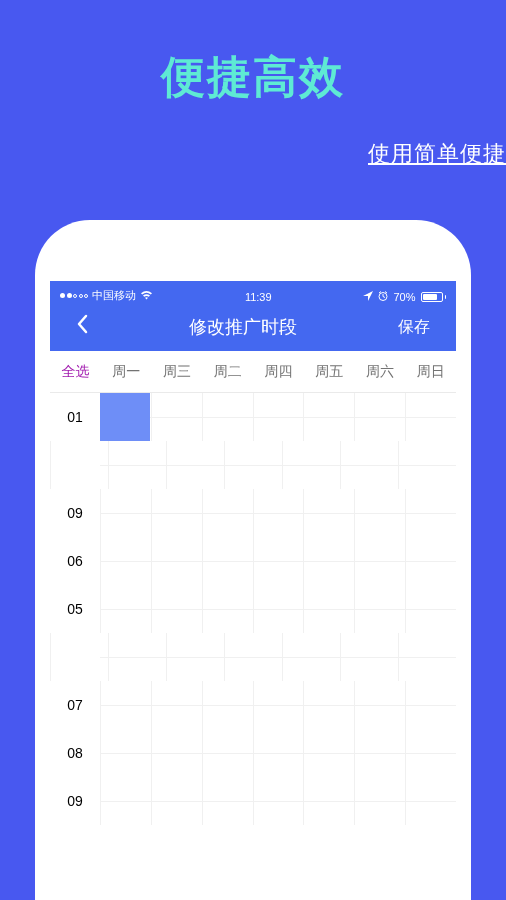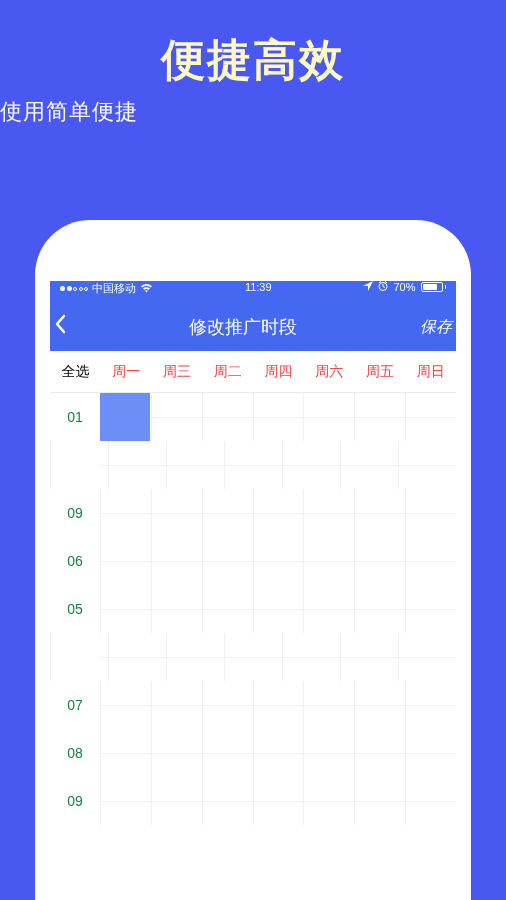--- a/index.html
+++ b/index.html
@@ -6,32 +6,33 @@
     body {
       width: 506px;
       height: 900px;
       background: #4858f0;
       font-family: -apple-system, "Helvetica Neue", sans-serif;
       overflow: hidden;
       position: relative;
     }
     .headline {
       text-align: center;
-      color: #fef9c3;
+      color: #5eead4;
       font-size: 44px;
       font-weight: 600;
-      margin-top: 31px;
+      margin-top: 48px;
       letter-spacing: 2px;
     }
     .subheadline {
-      text-align: left;
+      text-align: right;
       color: #fff;
       font-size: 22px;
-      margin-top: 7px;
+      margin-top: 32px;
       letter-spacing: 1px;
+      text-decoration: underline;
     }
     .phone-frame {
       position: absolute;
       left: 35px;
       top: 220px;
       width: 436px;
       height: 780px;
       background: #fff;
       border-radius: 55px;
       padding: 15px;
@@ -65,73 +66,73 @@
       background: #d0d0d0;
       border-radius: 50%;
       position: absolute;
       left: -25px;
     }
     .status-bar {
       height: 22px;
       background: #4468f0;
       color: #fff;
       display: flex;
-      align-items: flex-start;
+      align-items: flex-end;
       justify-content: space-between;
       padding: 0 10px;
       font-size: 11px;
       margin-top: 46px;
     }
     .status-left { display: flex; align-items: center; gap: 4px; }
     .status-right { display: flex; align-items: center; gap: 5px; }
     .signal-dots { display: flex; gap: 1.5px; align-items: center; }
     .dot { width: 5px; height: 5px; border-radius: 50%; background: #fff; }
     .dot.empty { background: transparent; border: 0.8px solid #fff; width: 4px; height: 4px; }
     .nav-bar {
       height: 48px;
       background: #4468f0;
       color: #fff;
       display: flex;
       align-items: center;
       justify-content: space-between;
-      padding: 0 4px;
+      padding: 0 26px;
       font-size: 17px;
     }
     .nav-back { font-size: 22px; font-weight: 300; }
     .nav-title { font-size: 18px; }
-    .nav-save { font-size: 16px; font-style: italic; }
+    .nav-save { font-size: 16px; }
     .day-header-row {
       display: flex;
       height: 42px;
       border-bottom: 1px solid #eaeaea;
       background: #fff;
     }
     .day-header-cell {
       flex: 1;
       display: flex;
       align-items: center;
       justify-content: center;
       font-size: 14px;
-      color: #ef4444;
-    }
-    .day-header-cell.select-all { color: #000000; }
+      color: #737373;
+    }
+    .day-header-cell.select-all { color: #a21caf; }
     .schedule-grid {
       position: relative;
     }
     .hour-row {
       display: flex;
       height: 48px;
     }
     .hour-label {
       width: 50px;
       display: flex;
       align-items: center;
       justify-content: center;
       font-size: 14px;
-      color: #15803d;
+      color: #000000;
     }
     .hour-cells {
       flex: 1;
       display: flex;
       position: relative;
     }
     .hour-cell {
       flex: 1;
       border-left: 1px solid #f0f0f0;
     }
@@ -236,22 +237,22 @@
       <span class="nav-title">修改推广时段</span>
       <span class="nav-save">保存</span>
     </div>
 
     <div class="day-header-row">
       <div class="day-header-cell select-all">全选</div>
       <div class="day-header-cell">周一</div>
       <div class="day-header-cell">周三</div>
       <div class="day-header-cell">周二</div>
       <div class="day-header-cell">周四</div>
+      <div class="day-header-cell">周五</div>
       <div class="day-header-cell">周六</div>
-      <div class="day-header-cell">周五</div>
       <div class="day-header-cell">周日</div>
     </div>
 
     <div class="schedule-grid" id="schedule-grid">
     <div class="hour-row">
           <div class="hour-label">01</div>
           <div class="hour-cells">
             <div class="hour-cell"></div>
             <div class="hour-cell"></div>
             <div class="hour-cell"></div>

